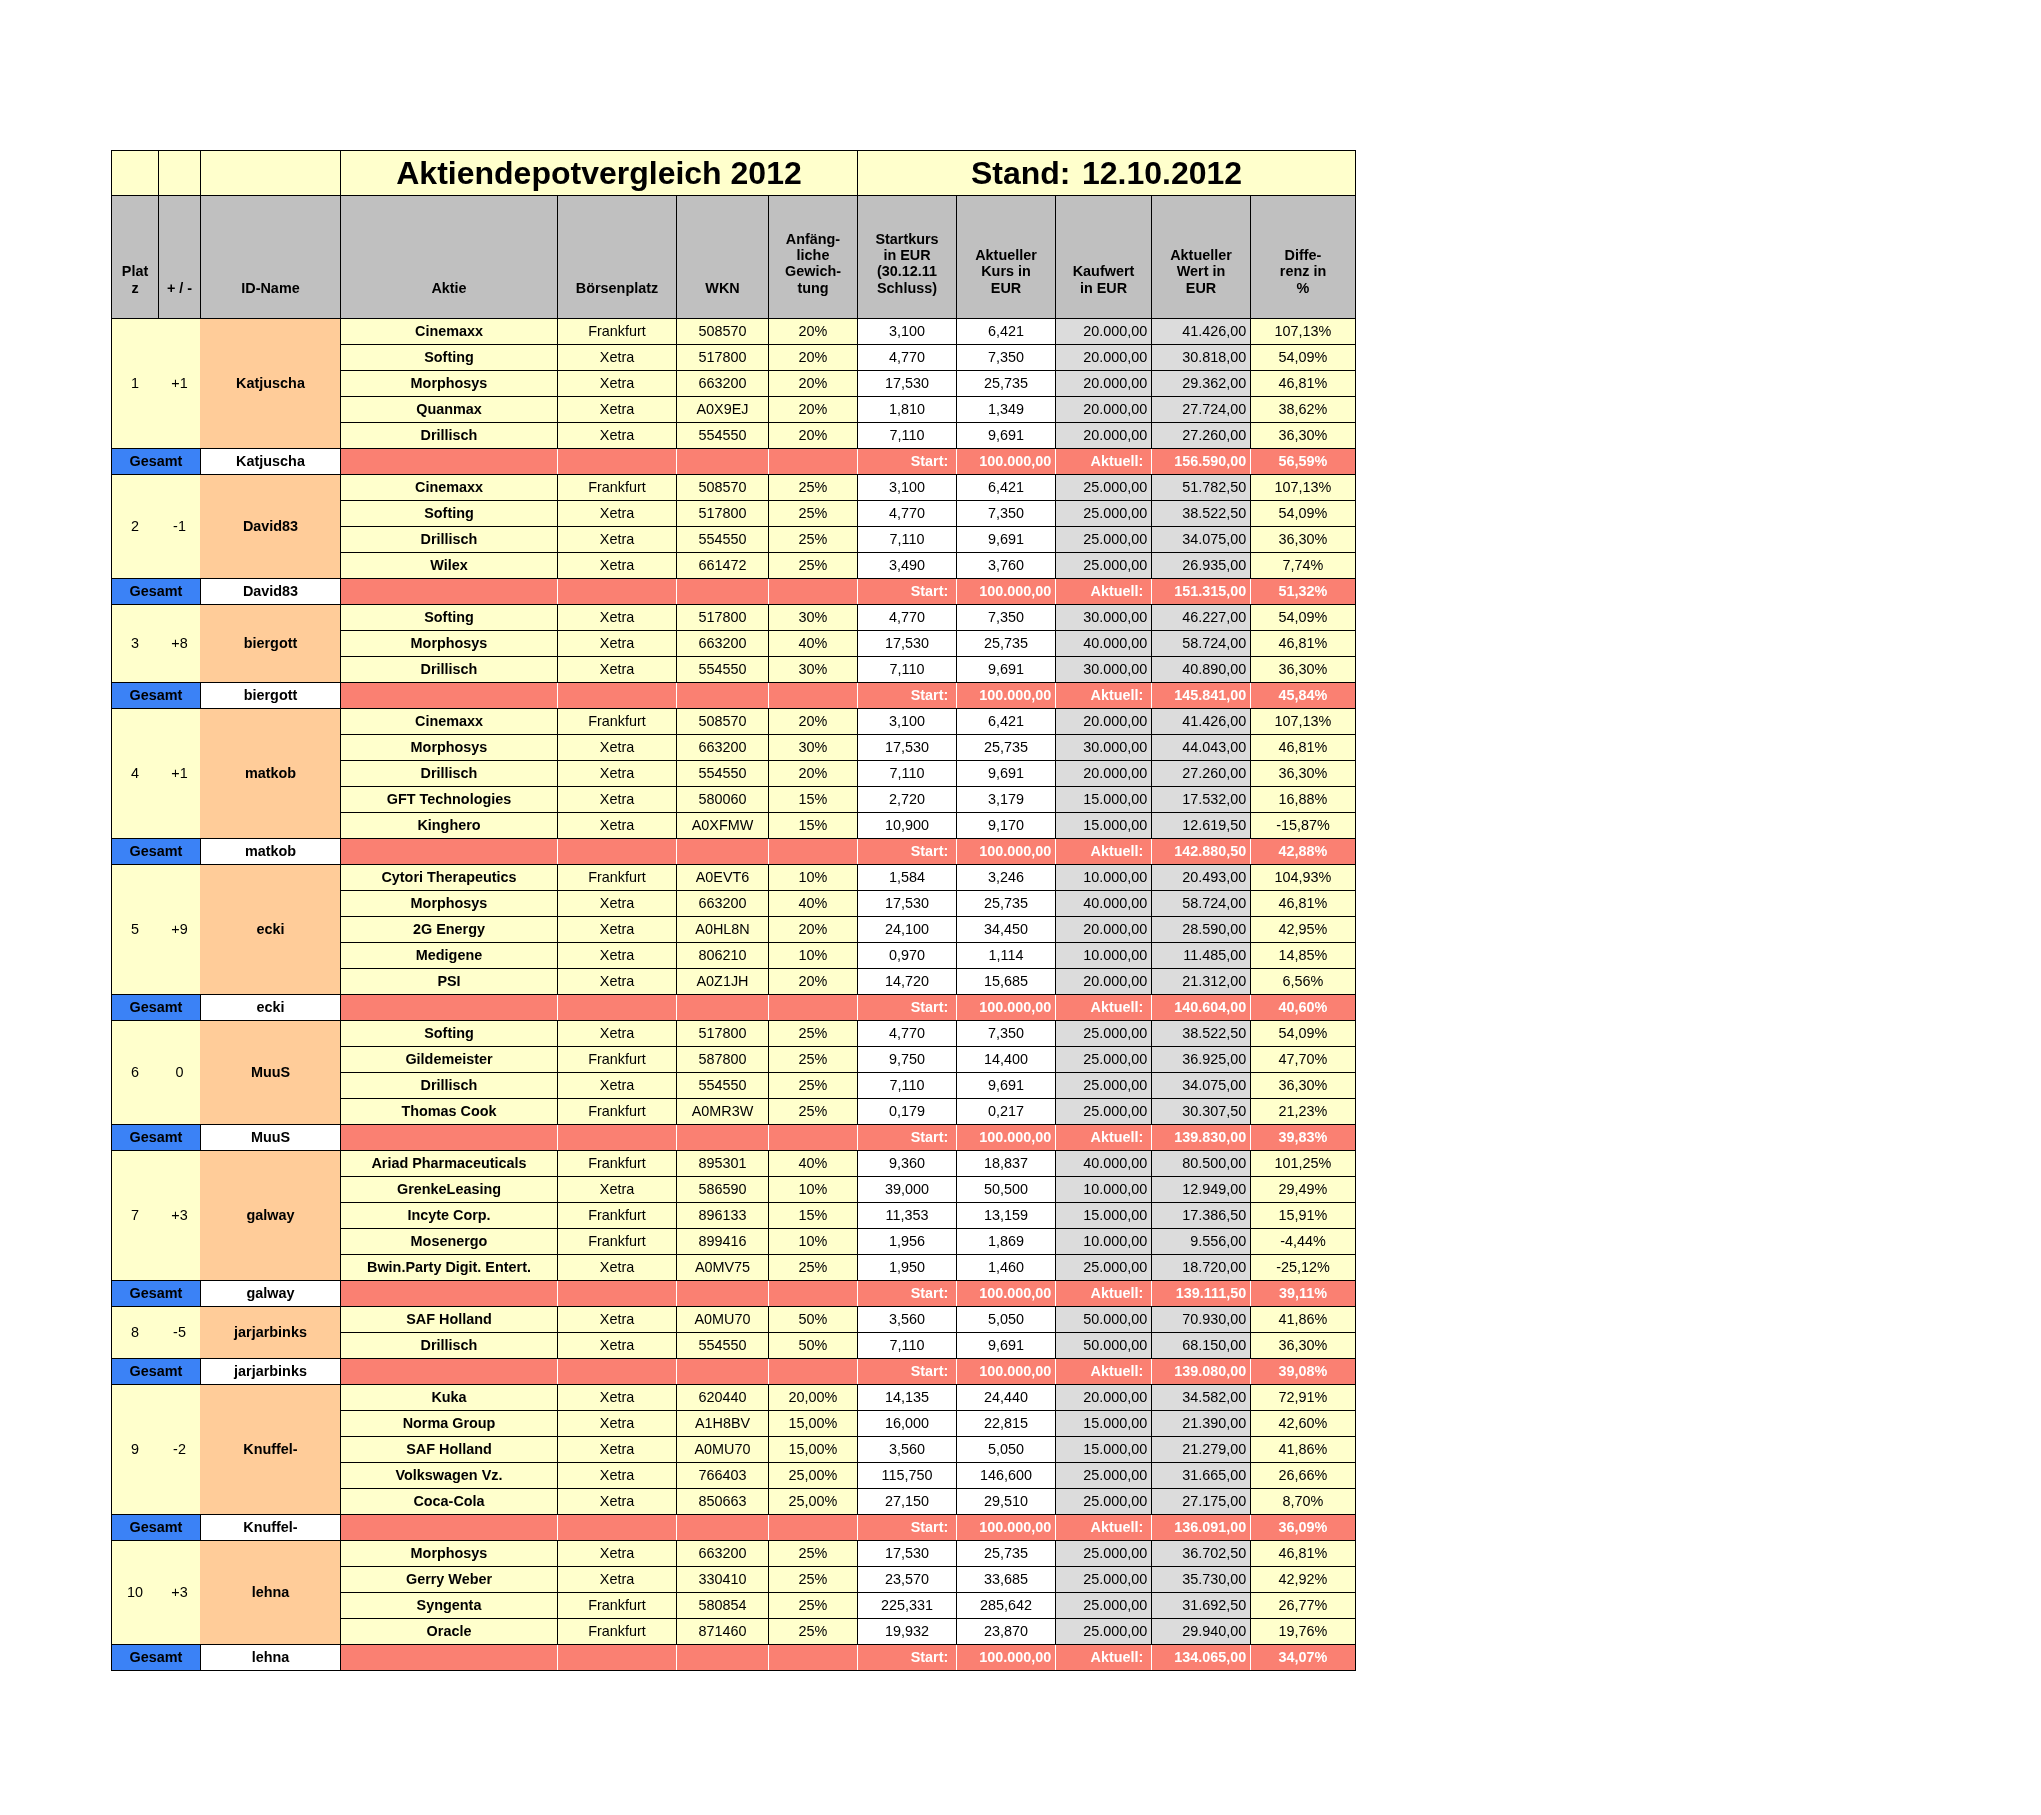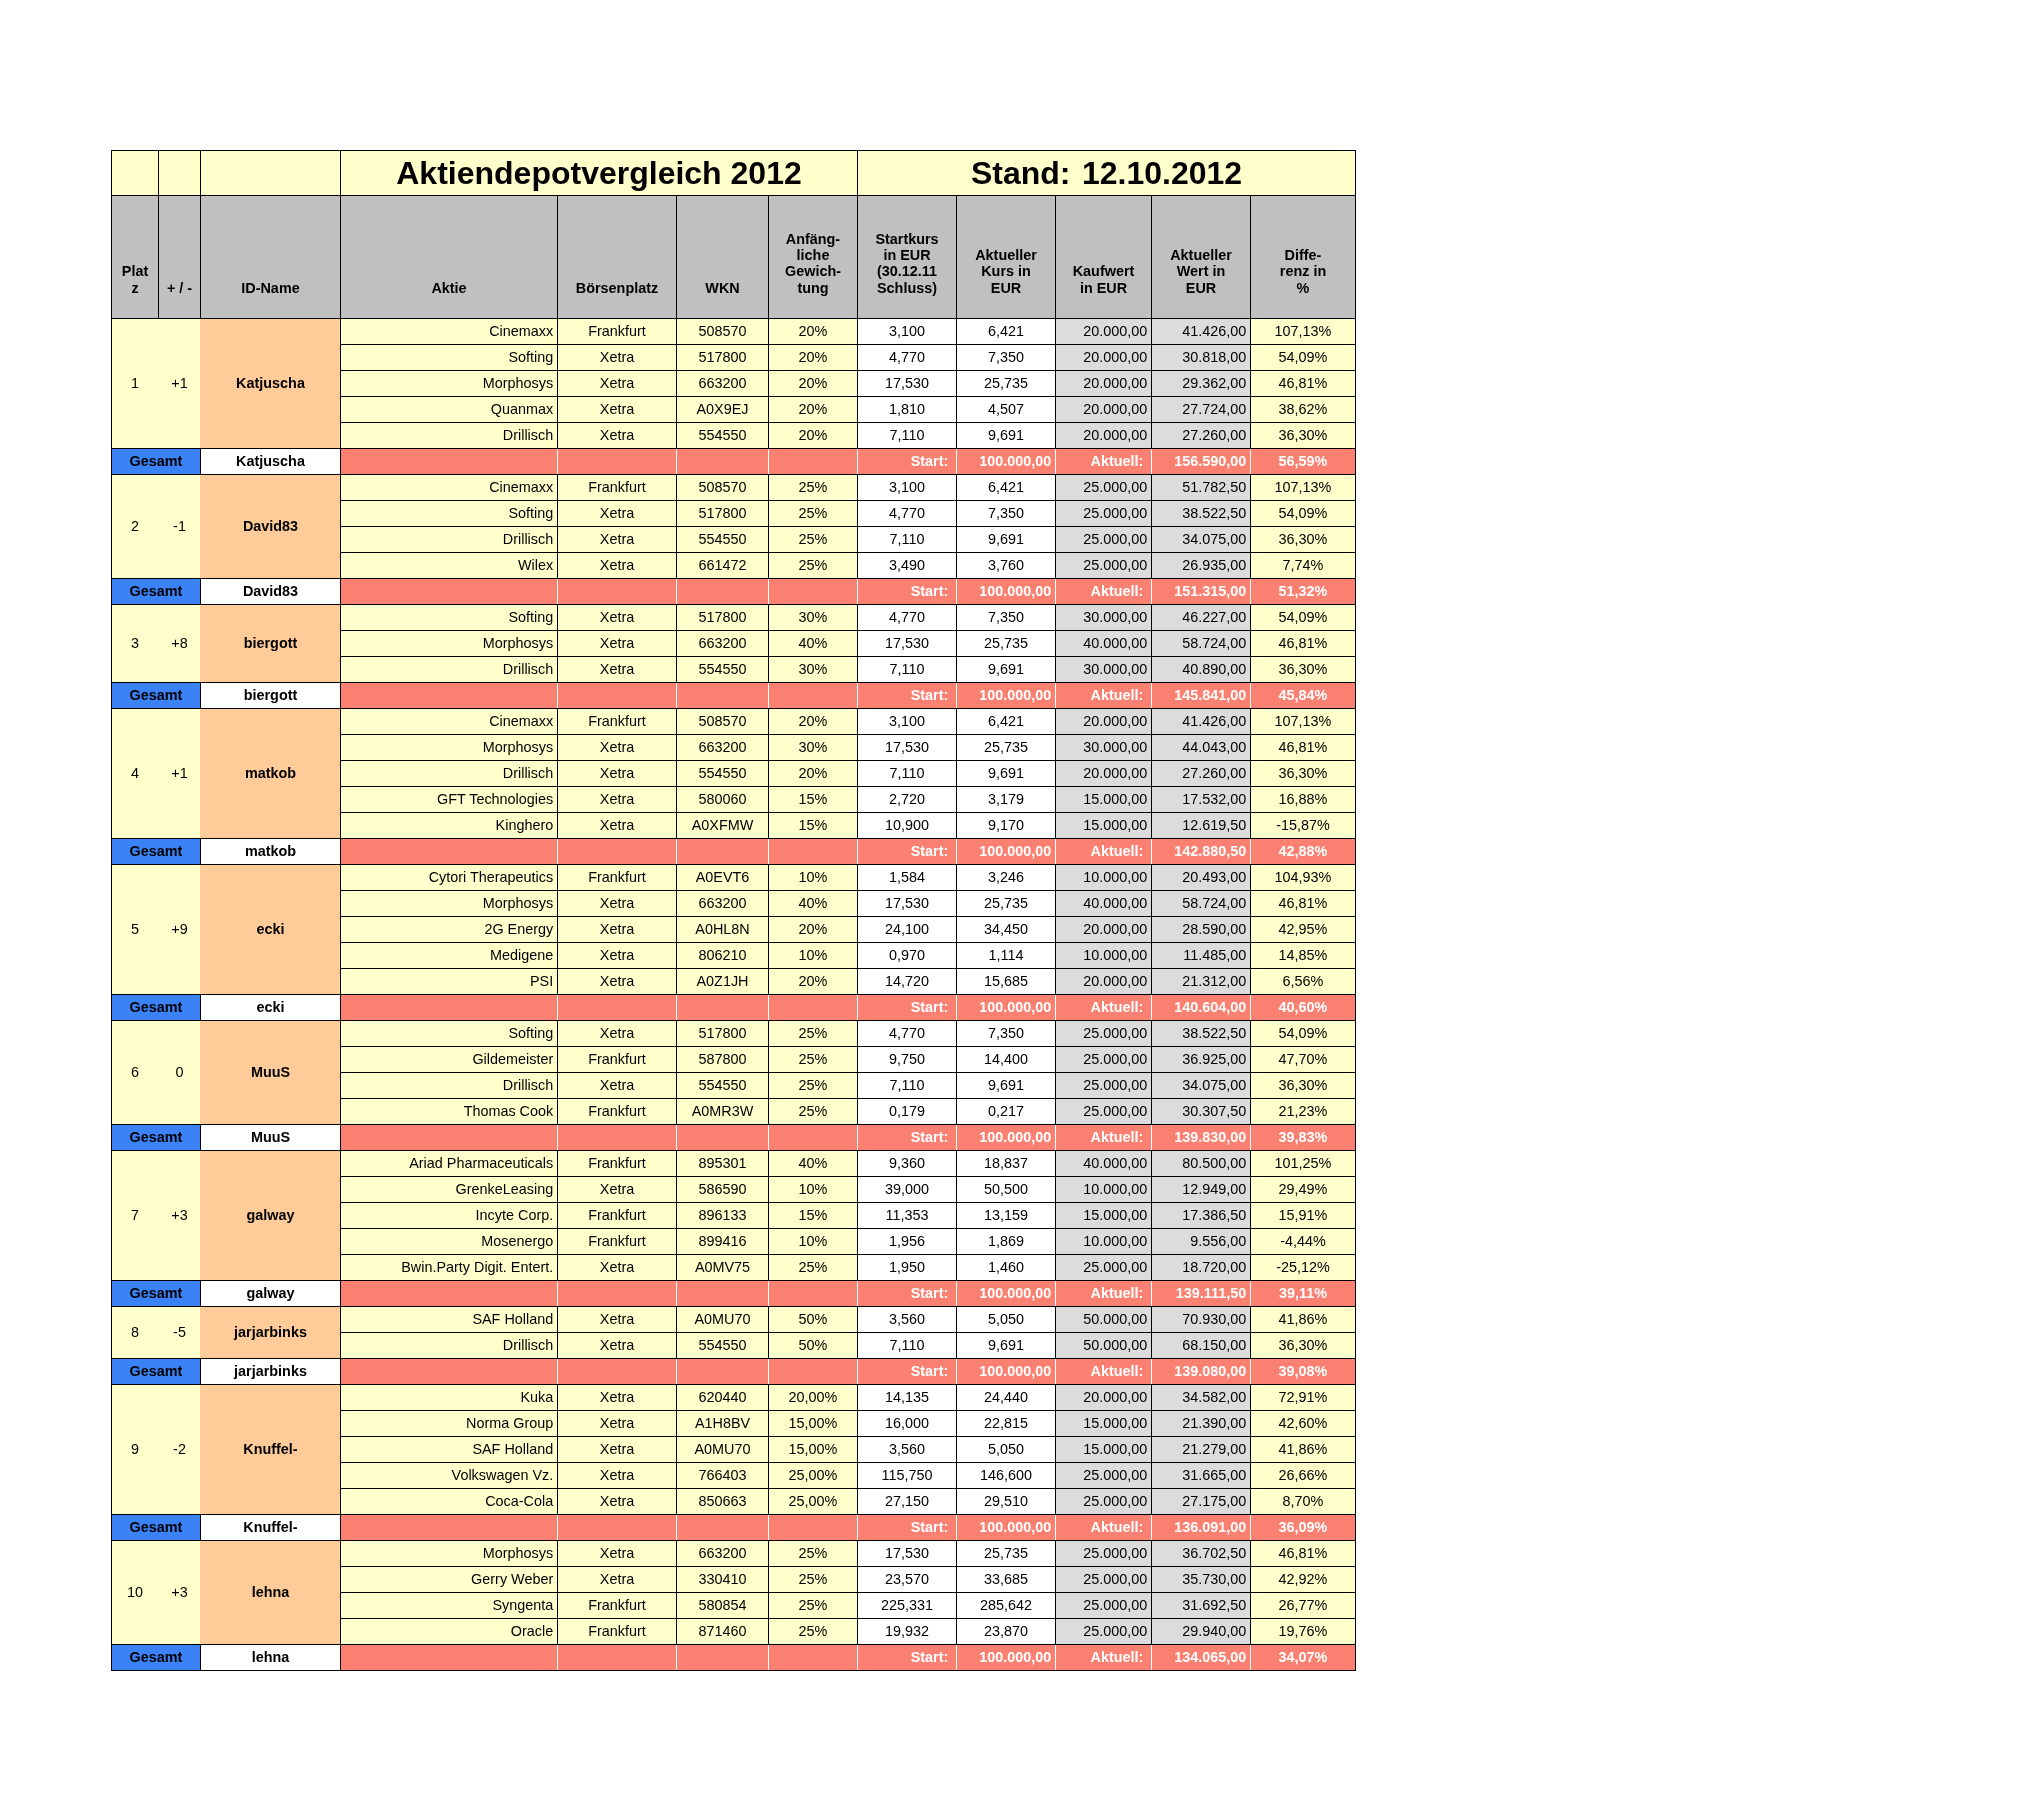--- a/index.html
+++ b/index.html
@@ -26,21 +26,21 @@
        text-align:center;vertical-align:bottom;white-space:pre-line;
        line-height:16.3px;padding-bottom:22px;}
   th.h-lav{background:var(--lavender);}
   th.h-idname{vertical-align:middle;}
   
   tr.data-row td{height:25px;line-height:25px;}
   td.platz,td.change{background:var(--yellow);text-align:center;vertical-align:middle;}
   td.platz{border-right-color:var(--yellow);}
   td.change{border-left-color:var(--yellow);border-right-color:var(--peach);}
   td.idname{background:var(--peach);font-weight:bold;text-align:center;vertical-align:middle;}
-  td.aktie{background:var(--yellow);text-align:right;}
+  td.aktie{background:var(--yellow);text-align:center;font-weight:bold;}
   td.boerse,td.wkn,td.gew{background:var(--yellow);text-align:center;}
   td.start,td.kurs{background:#fff;text-align:center;}
   td.kauf,td.wert{background:var(--cell-gray);text-align:right;}
   td.diff{background:var(--yellow);text-align:center;}
   
   tr.gesamt-row td{height:25px;line-height:25px;font-weight:bold;}
   td.gesamt-label{background:#3b82f6;text-align:center;border:1.9px solid #000;}
   td.gesamt-name{background:#fff;text-align:center;}
   td.red{background:var(--red);color:#fff;
          border-left-color:#fff;border-right-color:#fff;}
@@ -138,21 +138,21 @@
           <td class="kauf">20.000,00</td>
           <td class="wert">29.362,00</td>
           <td class="diff">46,81%</td>
         </tr>
         <tr class="data-row">
           <td class="aktie">Quanmax</td>
           <td class="boerse">Xetra</td>
           <td class="wkn">A0X9EJ</td>
           <td class="gew">20%</td>
           <td class="start">1,810</td>
-          <td class="kurs">4,507</td>
+          <td class="kurs">1,349</td>
           <td class="kauf">20.000,00</td>
           <td class="wert">27.724,00</td>
           <td class="diff">38,62%</td>
         </tr>
         <tr class="data-row">
           <td class="aktie">Drillisch</td>
           <td class="boerse">Xetra</td>
           <td class="wkn">554550</td>
           <td class="gew">20%</td>
           <td class="start">7,110</td>

